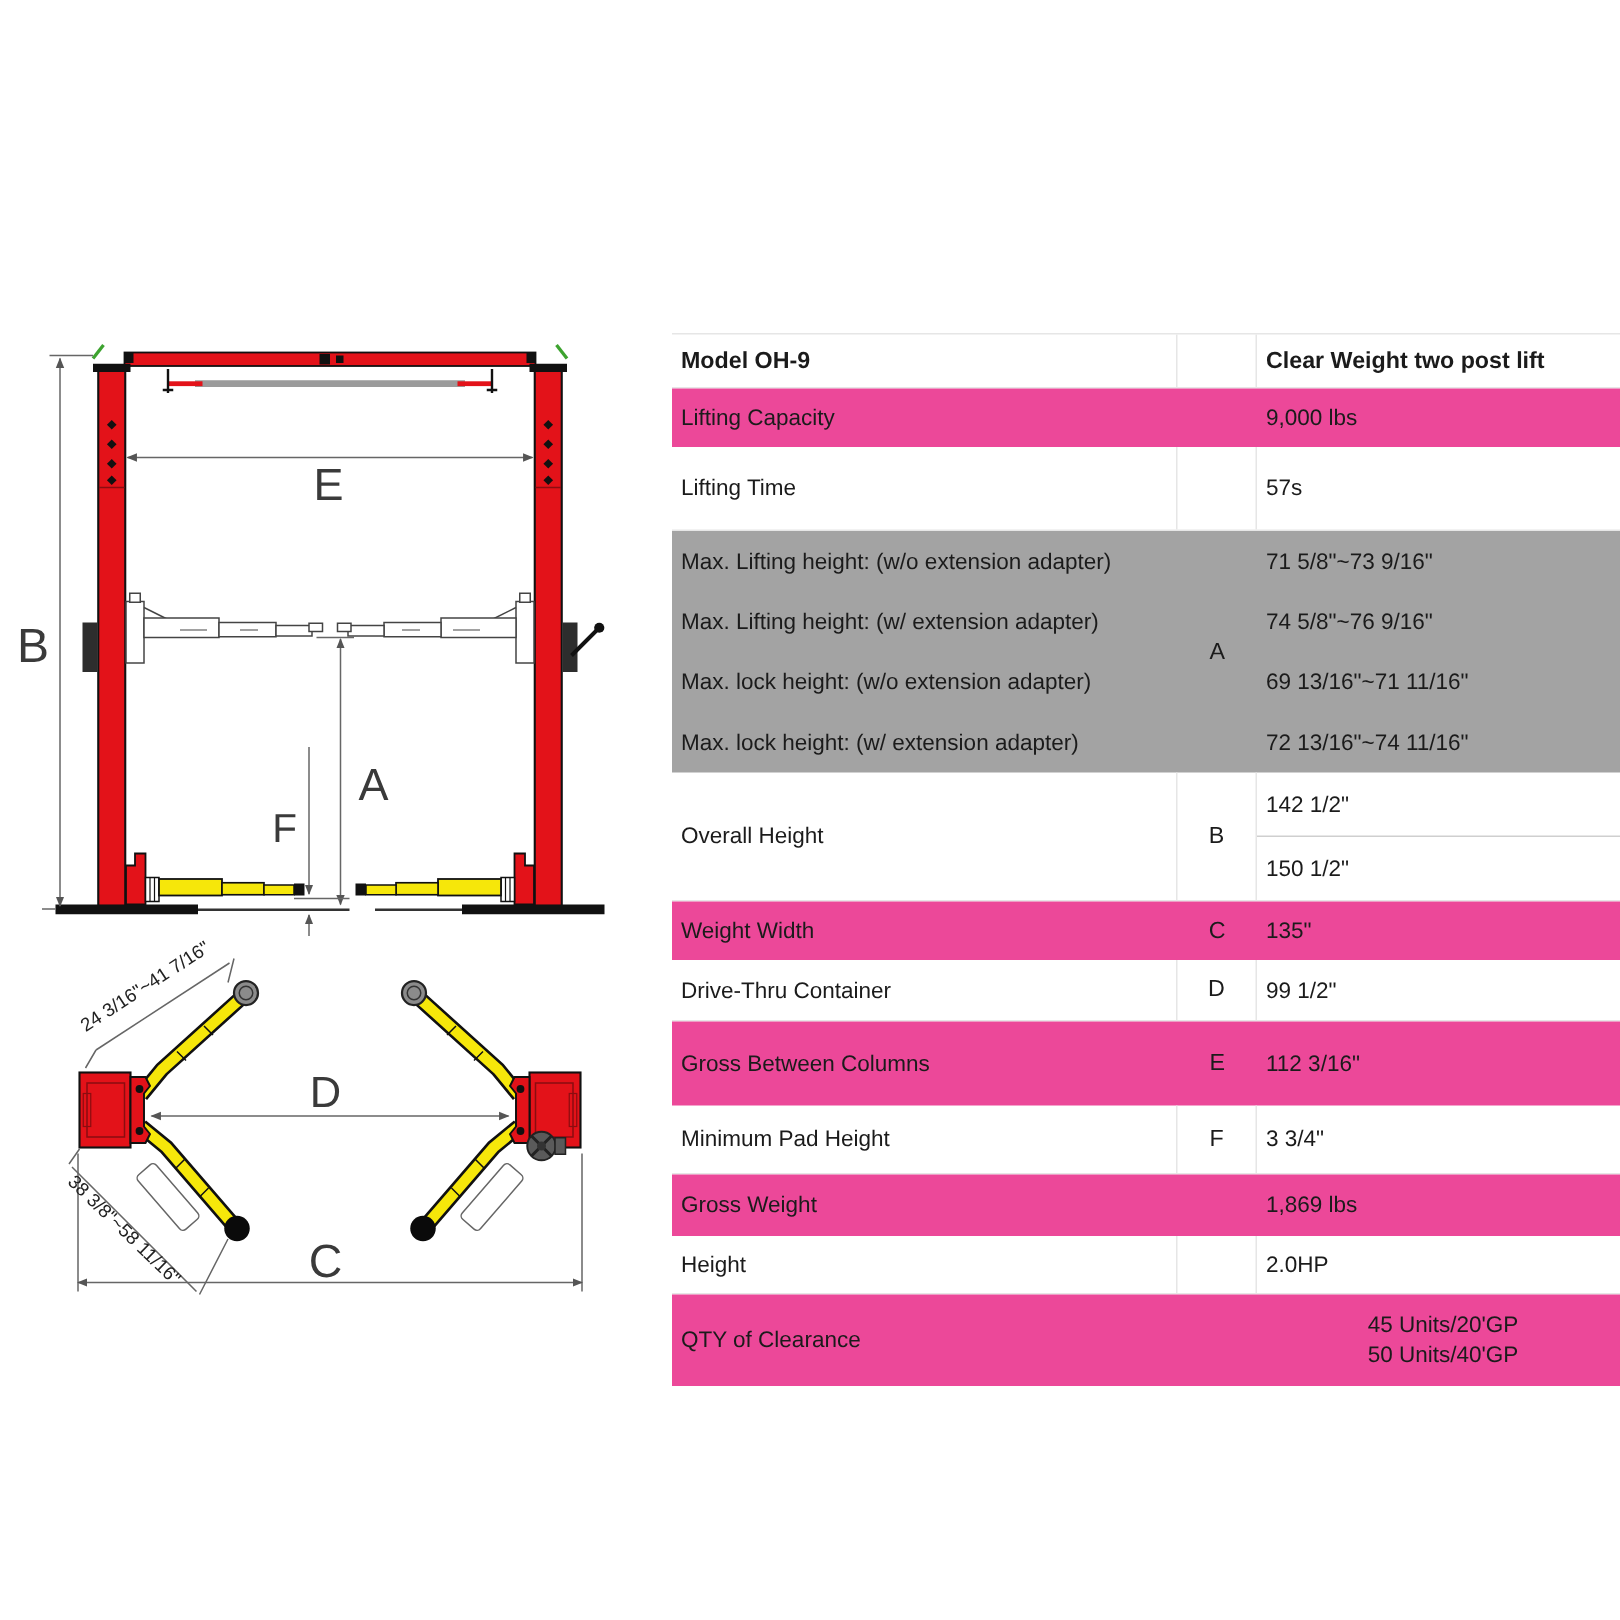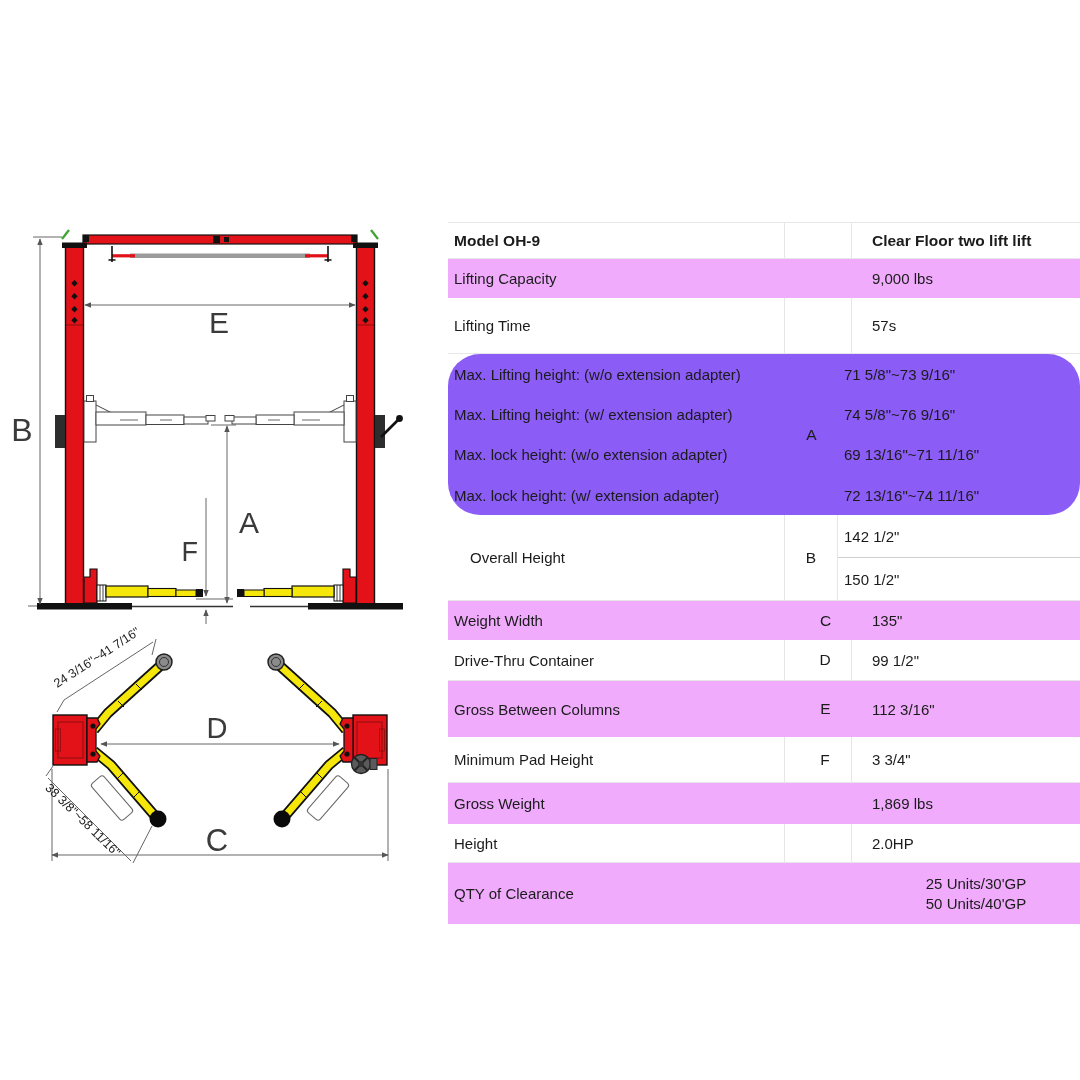--- a/index.html
+++ b/index.html
@@ -6,40 +6,40 @@
   .canvas{position:relative;width:1080px;height:1080px;background:#fff;overflow:hidden;
           font-family:"Liberation Sans",sans-serif;color:#1b1b1b;}
   
   .diagram{position:absolute;left:0;top:215px;}
   .dim{stroke:#666;stroke-width:1;fill:none;}
   .dimL{fill:#3a3a3a;font-family:"Liberation Sans",sans-serif;}
   .rot{fill:#222;font-size:12.5px;font-family:"Liberation Sans",sans-serif;}
   
   .spec-table{position:absolute;left:448px;top:222px;width:632px;font-size:15px;
               border-top:1px solid #e6e6e6;box-sizing:border-box;}
-  .trow{display:flex;align-items:stretch;box-sizing:border-box;gap:14px;}
+  .trow{display:flex;align-items:stretch;box-sizing:border-box;}
   .trow.white{border-bottom:1px solid #e6e6e6;}
-  .pinkbg{background:#f0abfc;}
+  .pinkbg{background:#ec4899;}
   .c{display:flex;align-items:center;box-sizing:border-box;}
   .c.label{width:337px;padding-left:6px;}
   .c.letter{width:53px;justify-content:center;font-size:15.5px;}
   .c.value{flex:1;padding-left:6px;}
   .trow.white .c.label,.trow.white .c.letter,
   .head .c.label,.head .c.letter{border-right:1px solid #e6e6e6;}
   .head{height:36px;border-bottom:1px solid #e6e6e6;}
   .bold{font-weight:700;font-size:15.5px;}
   .h39{height:39px}.h40{height:56px}.h41{height:41px}.h42{height:46px}.h61{height:61px}
   .ablock{display:grid;grid-template-columns:337px 53px 1fr;
-          grid-template-rows:40px 40px 41px 40px;background:#8b5cf6;box-sizing:border-box;border-radius:32px;}
+          grid-template-rows:40px 40px 41px 40px;background:#a3a3a3;box-sizing:border-box;}
   .ablock .g-label{grid-column:1;display:flex;align-items:center;padding-left:6px;}
   .ablock .g-value{grid-column:3;display:flex;align-items:center;padding-left:6px;}
   .ablock .g-letter{grid-column:2;grid-row:1/5;display:flex;align-items:center;justify-content:center;font-size:15.5px;}
   .bblock{display:grid;grid-template-columns:337px 53px 1fr;grid-template-rows:43px 42px;
           border-bottom:1px solid #e6e6e6;box-sizing:border-box;}
-  .bblock .g-label{grid-column:1;grid-row:1/3;display:flex;align-items:center;padding-left:6px;border-right:1px solid #e6e6e6;margin-left:16px;}
+  .bblock .g-label{grid-column:1;grid-row:1/3;display:flex;align-items:center;padding-left:6px;border-right:1px solid #e6e6e6;}
   .bblock .g-letter{grid-column:2;grid-row:1/3;display:flex;align-items:center;justify-content:center;font-size:15.5px;border-right:1px solid #e6e6e6;}
   .bblock .g-v1{grid-column:3;display:flex;align-items:center;padding-left:6px;border-bottom:1px solid #cfcfcf;}
   .bblock .g-v2{grid-column:3;display:flex;align-items:center;padding-left:6px;}
   .twoline{display:flex;flex-direction:column;justify-content:center;line-height:20px;}
 </style>
 </head>
 <body>
 
 <div class="canvas">
 
@@ -239,21 +239,21 @@
         </g>
       </g>
     </g>
   </svg>
 
   <div class="spec-table">
 
     <div class="trow head">
       <div class="c label bold">Model OH-9</div>
       <div class="c letter"></div>
-      <div class="c value bold">Clear Floor two lift lift</div>
+      <div class="c value bold">Clear Weight two post lift</div>
     </div>
 
     <div class="trow pinkbg h39">
       <div class="c label">Lifting Capacity</div>
       <div class="c letter"></div>
       <div class="c value">9,000 lbs</div>
     </div>
 
     <div class="trow white h40">
       <div class="c label">Lifting Time</div>
@@ -313,19 +313,19 @@
     <div class="trow white h39">
       <div class="c label">Height</div>
       <div class="c letter"></div>
       <div class="c value">2.0HP</div>
     </div>
 
     <div class="trow pinkbg h61">
       <div class="c label">QTY of Clearance</div>
       <div class="c letter"></div>
       <div class="c value twoline">
-        <div>25 Units/30'GP</div>
+        <div>45 Units/20'GP</div>
         <div>50 Units/40'GP</div>
       </div>
     </div>
 
   </div>
 </div>
 
 </body></html>

